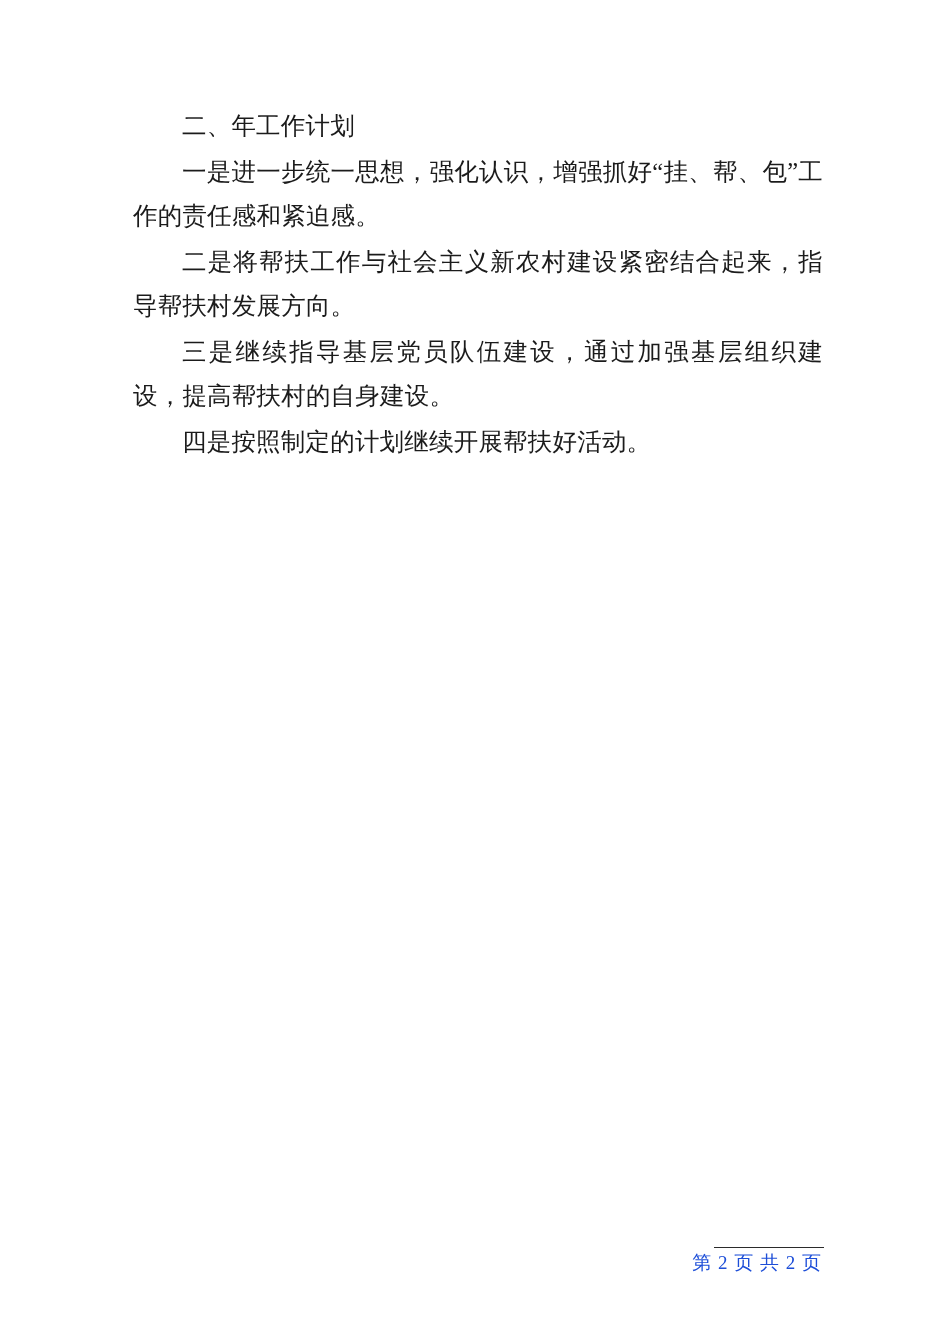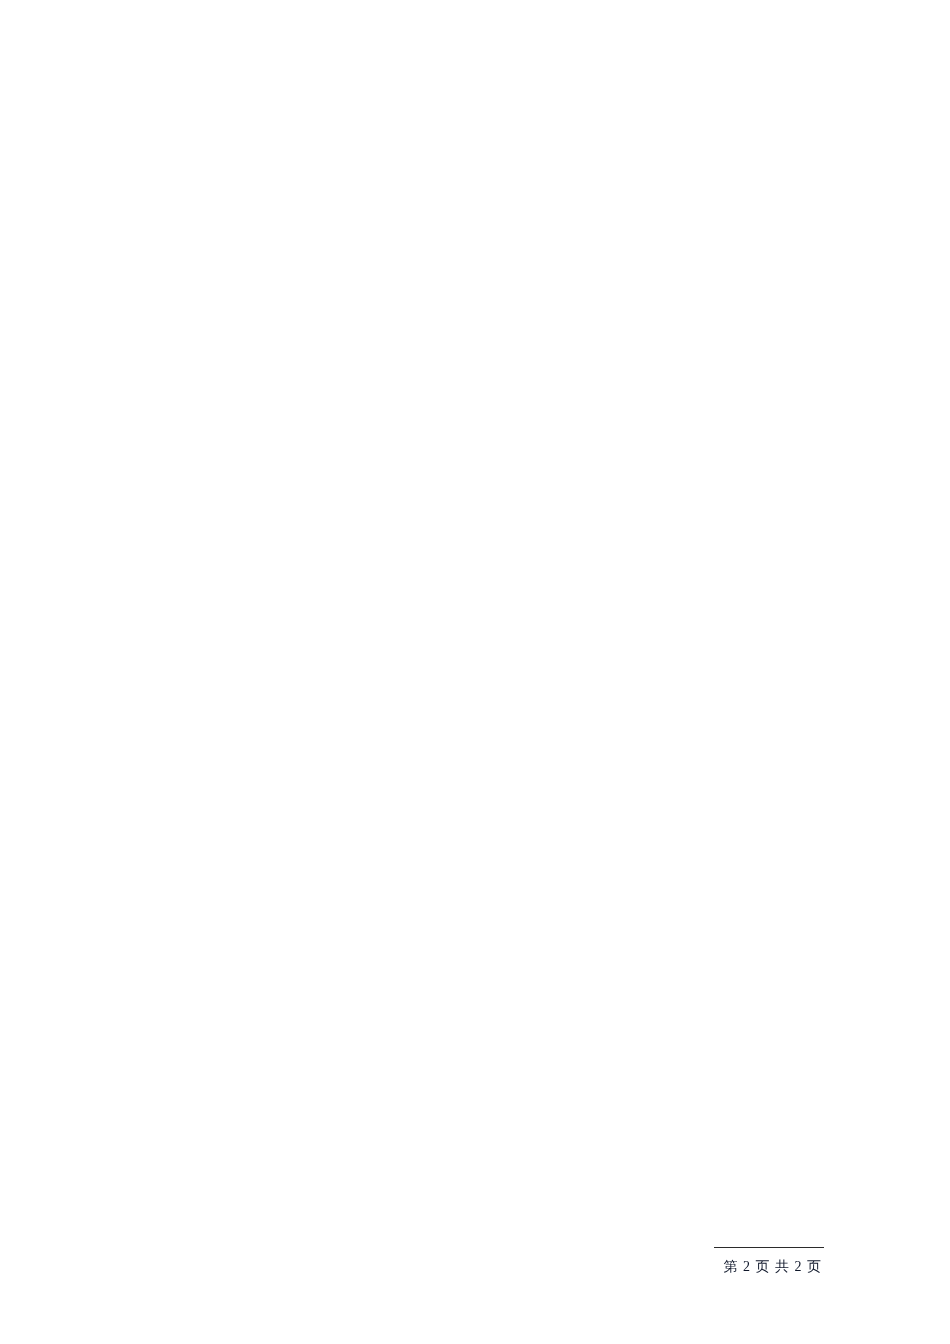--- a/index.html
+++ b/index.html
@@ -29,37 +29,44 @@
     text-indent: 2em;
     text-align: justify;
     margin: 0 0 2px 0;
     letter-spacing: 0.2px;
     font-family: "Liberation Serif", "DejaVu Serif", serif;
   }
   .footer {
     position: absolute;
     right: 128px;
     bottom: 68px;
-    font-size: 14px;
-    color: #0f172a;
+    font-size: 19px;
+    color: #1d4ed8;
     letter-spacing: 1px;
     font-family: "Liberation Serif", "DejaVu Serif", serif;
     white-space: nowrap;
   }
   .footer-rule {
     position: absolute;
     right: 126px;
     bottom: 96px;
     width: 110px;
     height: 1px;
     background: #2b2b2b;
   }
 </style>
 </head>
 <body>
 
 <div class="page">
 
+  <div class="content">
+    <p class="para">二、年工作计划</p>
+    <p class="para">一是进一步统一思想，强化认识，增强抓好“挂、帮、包”工作的责任感和紧迫感。</p>
+    <p class="para">二是将帮扶工作与社会主义新农村建设紧密结合起来，指导帮扶村发展方向。</p>
+    <p class="para">三是继续指导基层党员队伍建设，通过加强基层组织建设，提高帮扶村的自身建设。</p>
+    <p class="para">四是按照制定的计划继续开展帮扶好活动。</p>
+  </div>
 
   <div class="footer-rule"></div>
   <div class="footer">第 2 页 共 2 页</div>
 
 </div>
 
 </body></html>

